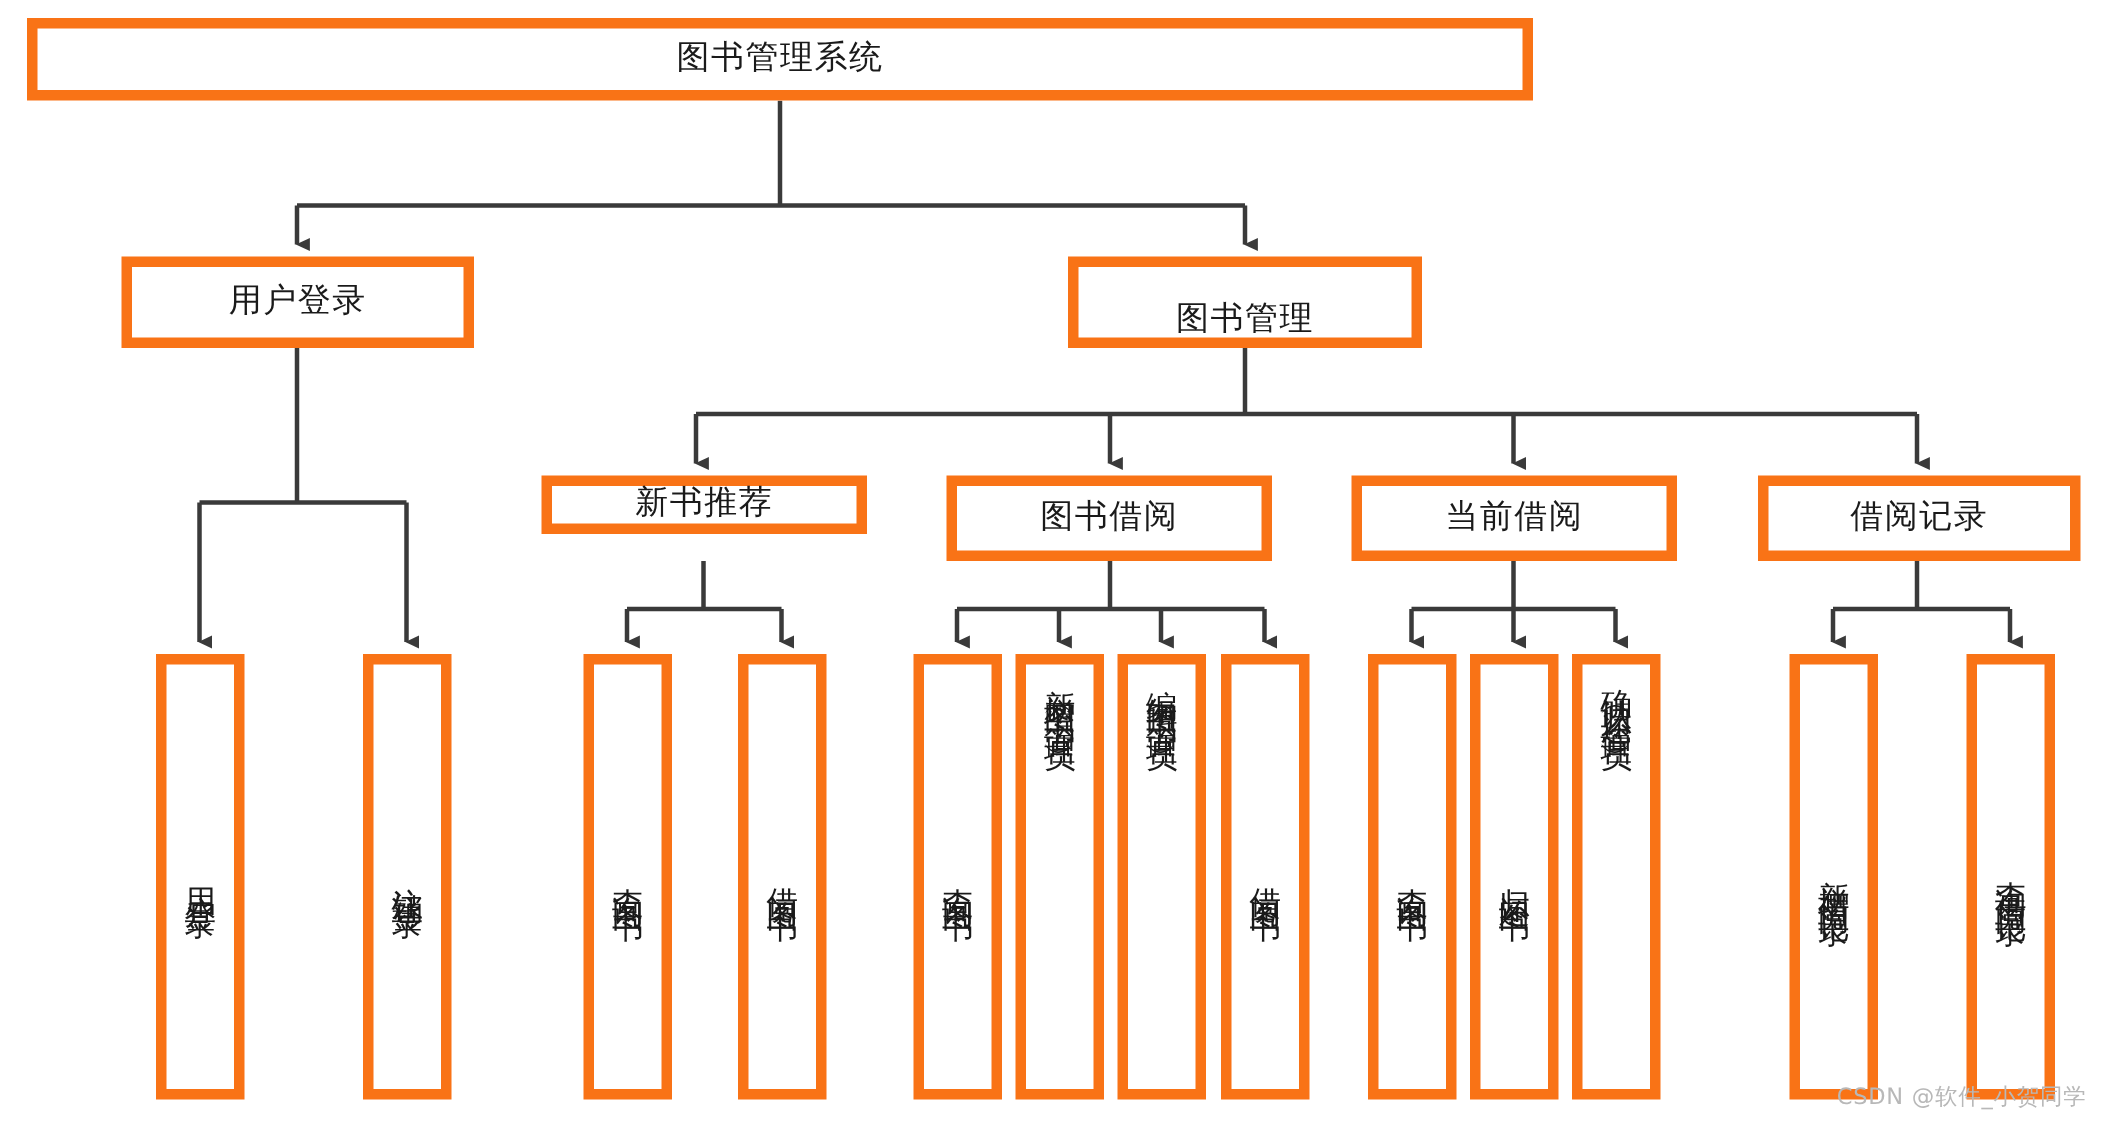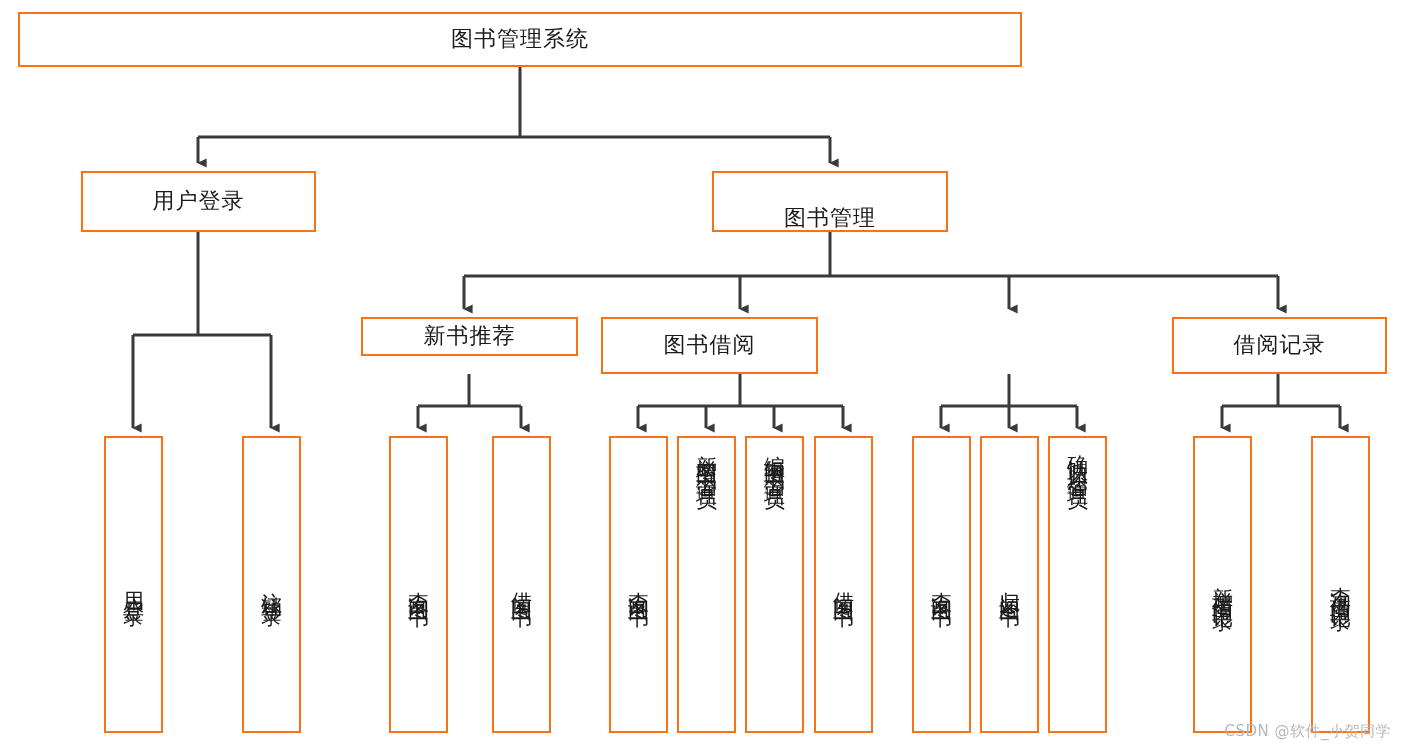--- a/index.html
+++ b/index.html
@@ -21,21 +21,21 @@
     position: absolute;
     left: 0;
     top: 0;
     width: 1405px;
     height: 747px;
   }
   .node-box {
     position: absolute;
     box-sizing: border-box;
     background: #ffffff;
-    border: 2px solid #f97316;
+    border: 7px solid #f97316;
     display: flex;
     align-items: center;
     justify-content: center;
   }
   .node-label-h {
     font-size: 22px;
     color: #1a1a1a;
     letter-spacing: 1px;
     line-height: 1.1;
     white-space: nowrap;
@@ -133,22 +133,25 @@
   <div class="node-box" style="left:81px; top:171px; width:235px; height:61px;">
     <span class="node-label-h">用户登录</span>
   </div>
   <div class="node-box" style="left:712px; top:171px; width:236px; height:61px;align-items:flex-end;">
     <span class="node-label-h">图书管理</span>
   </div>
 
   <div class="node-box" style="left:361px; top:317px; width:217px; height:39px;">
     <span class="node-label-h">新书推荐</span>
   </div>
-  <div class="node-box" style="left:601px; top:317px; width:217px; height:57px;">
+  <div class="node-box" style="left:631px; top:317px; width:217px; height:57px;">
     <span class="node-label-h">图书借阅</span>
+  </div>
+  <div class="node-box" style="left:901px; top:317px; width:217px; height:57px;">
+    <span class="node-label-h">当前借阅</span>
   </div>
   <div class="node-box" style="left:1172px; top:317px; width:215px; height:57px;">
     <span class="node-label-h">借阅记录</span>
   </div>
 
   <div class="node-box leaf centered" style="left:104px; top:436px; width:59px; height:297px;">
     <span class="node-label-v">用户登录</span>
   </div>
   <div class="node-box leaf centered" style="left:242px; top:436px; width:59px; height:297px;">
     <span class="node-label-v">注销登录</span>

